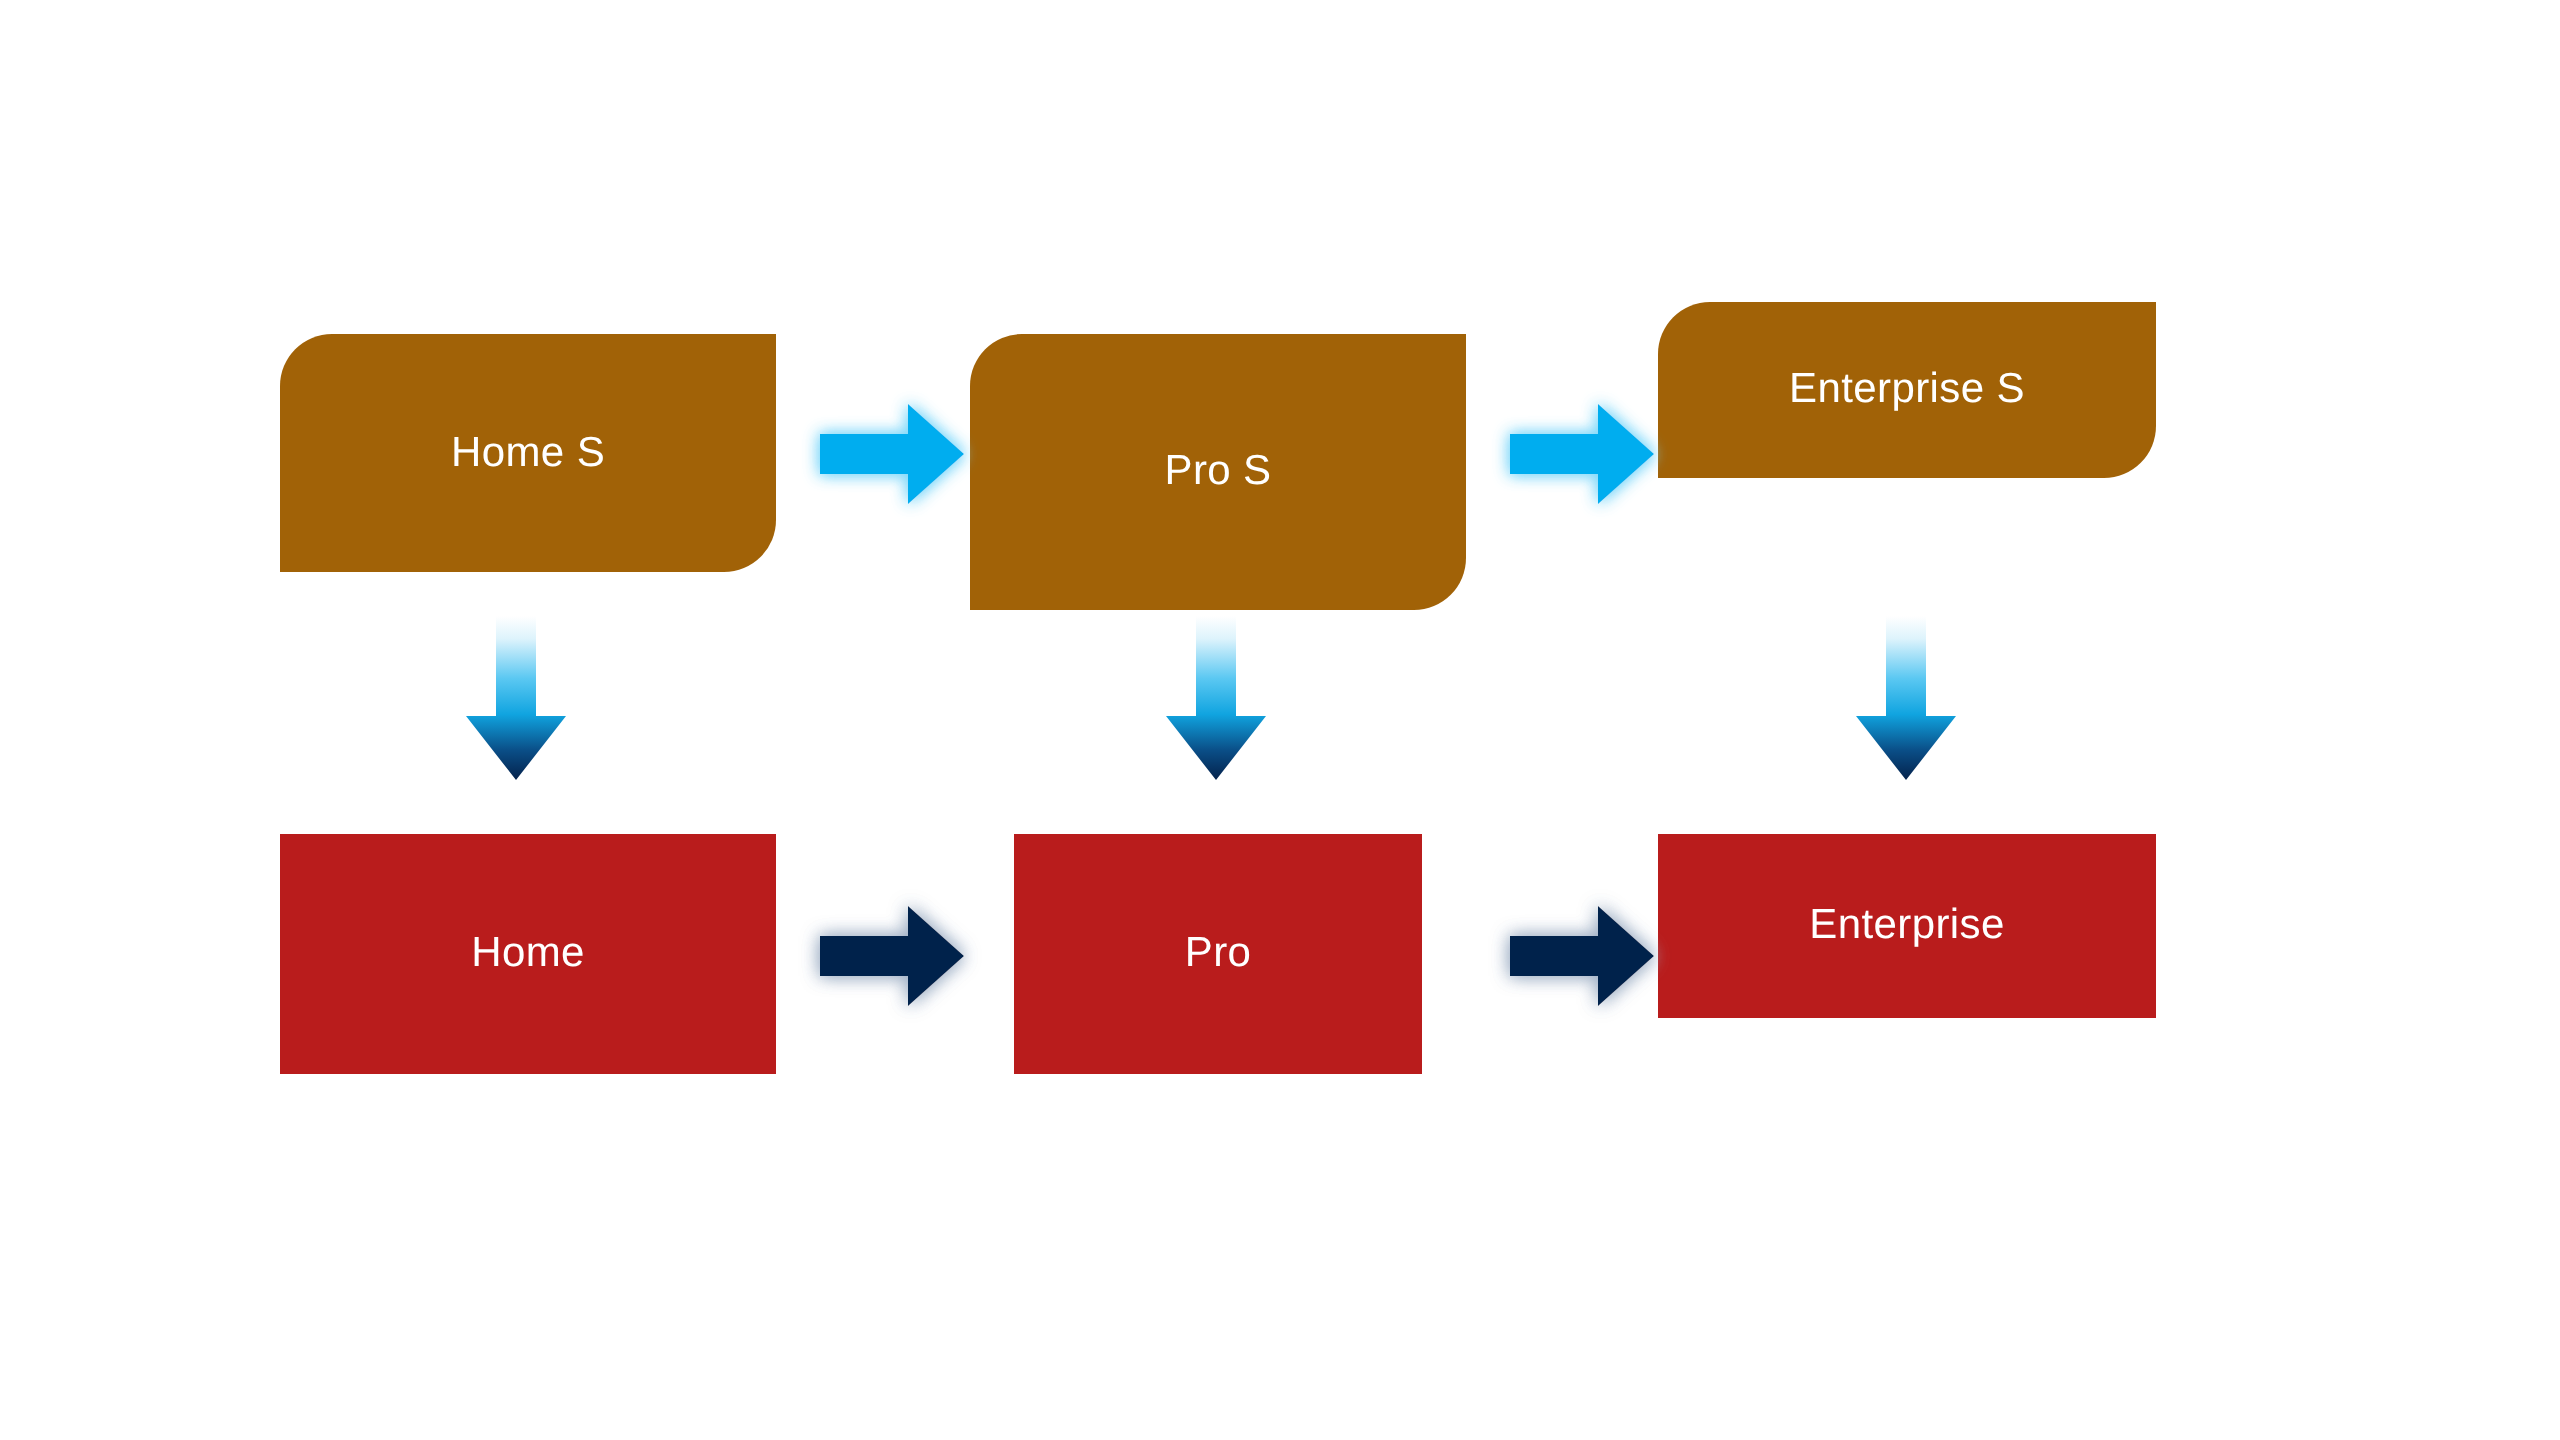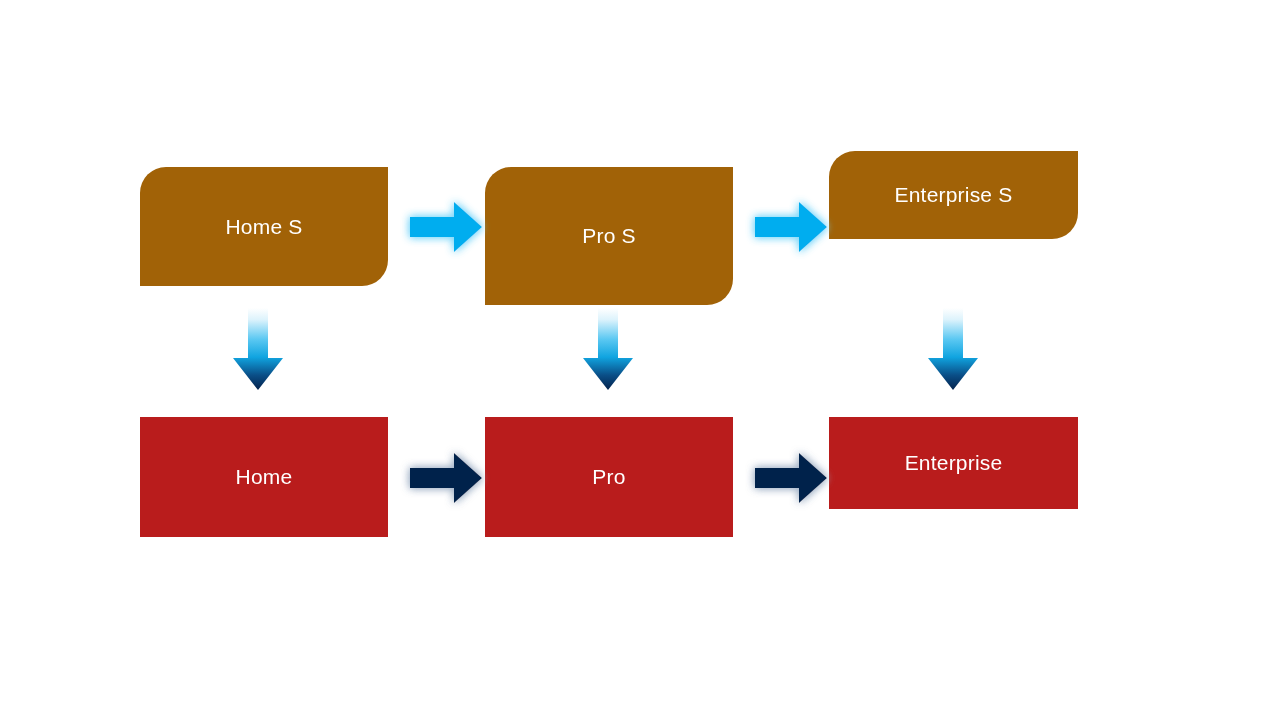--- a/index.html
+++ b/index.html
@@ -159,21 +159,21 @@
   <div class="arrow arrow-down" style="left:928px; top:308px; width:50px; height:82px;">
     <svg viewBox="0 0 50 82" preserveAspectRatio="none">
       <polygon class="arw" points="15,0 35,0 35,50 50,50 25,82 0,50 15,50"></polygon>
     </svg>
   </div>
 
   <div class="node-box tier-product" style="left:140px; top:417px; width:248px; height:120px;">
     <span class="node-label">Home</span>
   </div>
 
-  <div class="node-box tier-product" style="left:485px; top:417px; width:248px; height:120px;">
+  <div class="node-box tier-product" style="left:507px; top:417px; width:204px; height:120px;">
     <span class="node-label">Pro</span>
   </div>
 
   <div class="node-box tier-product" style="left:829px; top:417px; width:249px; height:92px;">
     <span class="node-label">Enterprise</span>
   </div>
 
   <div class="arrow arrow-right-product" style="left:410px; top:453px; width:72px; height:50px;">
     <svg viewBox="0 0 72 50" preserveAspectRatio="none">
       <polygon class="arw" points="0,15 44,15 44,0 72,25 44,50 44,35 0,35"></polygon>

